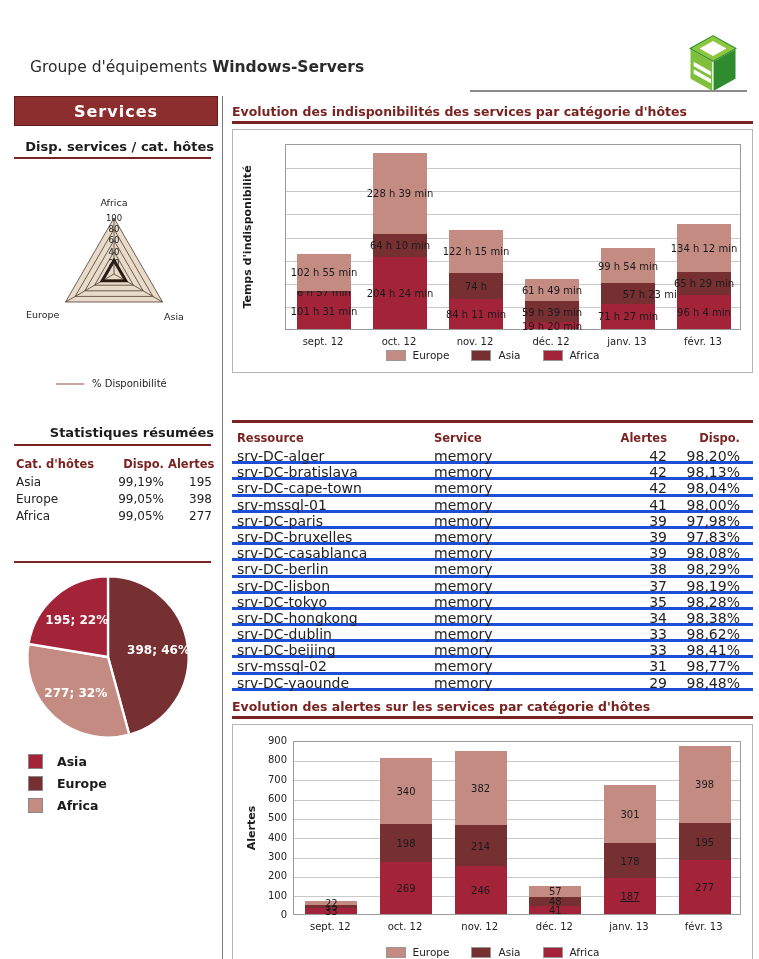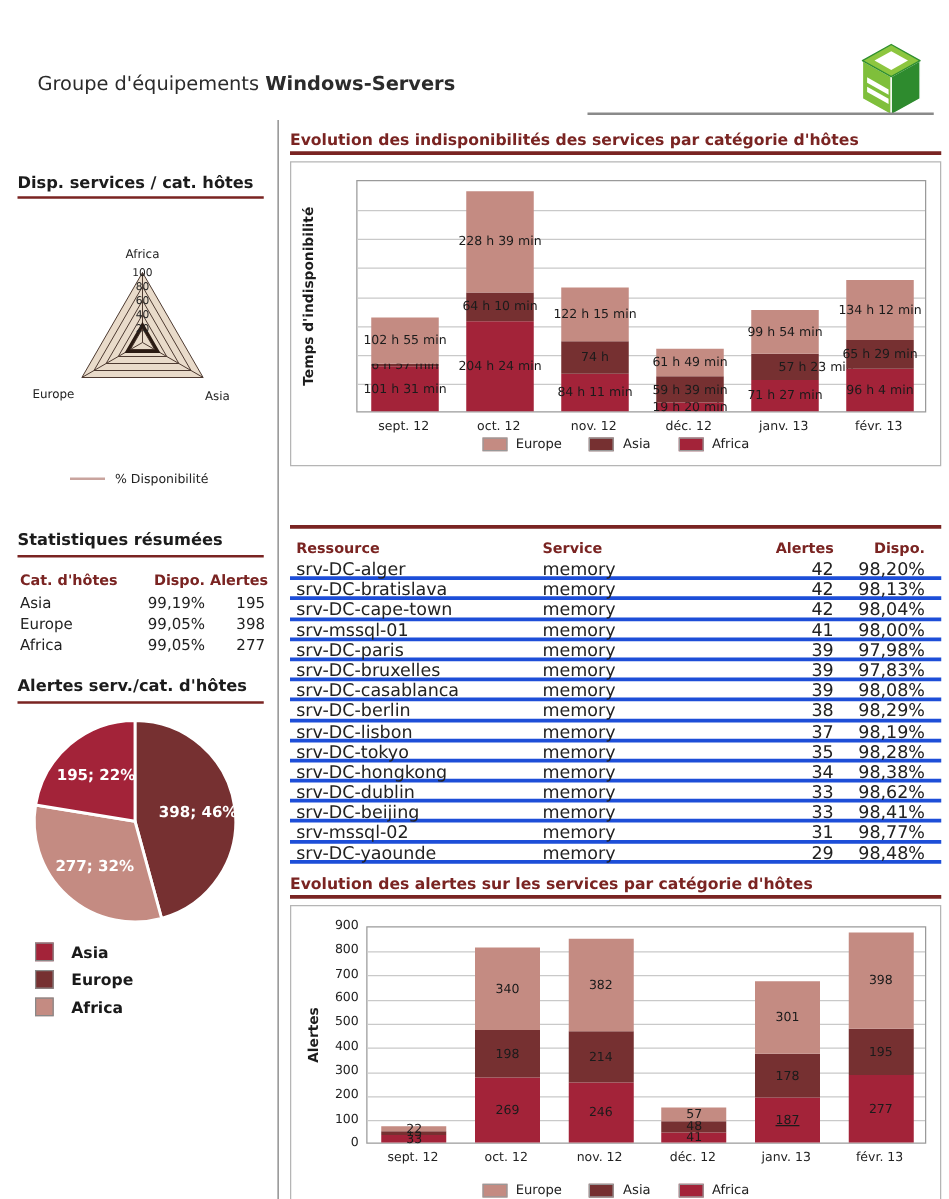--- a/index.html
+++ b/index.html
@@ -16,21 +16,21 @@
   .logo-green { color:#7ab800; }
   .logo-rule { position:absolute; left:470px; top:62px; width:277px; height:2px; background:#8a8a8a; }
 
   .vdivider { position:absolute; left:222px; top:68px; width:1px; height:877px; background:#7c7c7c; }
   .bottom-rule { position:absolute; left:232px; top:949px; width:527px; height:1px; background:#b5b5b5; }
 
   
   .services-box { position:absolute; left:14px; top:68px; width:204px; height:30px;
     background:#8d2e2e; border:1px solid #5f1d1d; color:#fff; font-weight:bold; font-size:16px;
     display:flex; align-items:center; justify-content:center; letter-spacing:1px; }
-  .side-title { position:absolute; left:14px; width:200px; font-size:13px; font-weight:bold; color:#1c1c1c; }
+  .side-title { position:absolute; left:14px; width:200px; font-size:13px; font-weight:bold; color:#1c1c1c;text-align:right; }
   .t1 { top:111px; } .t2 { top:397px; } .t3 { top:514px; }
   .rule { position:absolute; background:#7a2422; }
   .r1 { left:14px; top:129px; width:197px; height:2px; }
   .r2 { left:14px; top:416px; width:197px; height:2px; }
   .r3 { left:14px; top:533px; width:197px; height:2px; }
   #radar { position:absolute; left:12px; top:166px; width:204px; height:134px; }
   .radar-legend { position:absolute; left:56px; top:350px; font-size:10px; color:#222; }
   .radar-legend-line { display:inline-block; width:28px; height:2px; background:#c9a49e; margin-right:8px; vertical-align:middle; }
 
   #stats-table { position:absolute; left:16px; top:426px; width:198px; font-size:12px; color:#222; }
@@ -89,20 +89,23 @@
       <polygon points="50,3 93,27 50,51 7,27" fill="#8dc63f" stroke="#2f8f2f" stroke-width="2" stroke-linejoin="round"></polygon>
       <polygon points="50,13 75,27 50,41 25,27" fill="#fff"></polygon>
       <polygon points="14,52 46,70 46,78 14,60" fill="#fff"></polygon>
       <polygon points="14,66 46,84 46,92 14,74" fill="#fff"></polygon>
     </svg>
   </div>
   <div class="logo-rule"></div>
 
   <div class="vdivider"></div>
 
+  <div class="services-box">
+      <span>Services</span>
+    </div>
 
   <div class="side-title t1">Disp. services / cat. hôtes</div>
   <div class="rule r1"></div>
   <svg id="radar" viewBox="0 0 204 134">
       <polygon points="102,24 150.5,108 53.5,108" fill="#e9dbca" stroke="#4d3a31" stroke-width="0.8"></polygon>
       <polygon points="102,35.199999999999996 140.8,102.4 63.199999999999996,102.4" fill="#e9dbca" stroke="#4d3a31" stroke-width="0.8"></polygon>
       <polygon points="102,46.4 131.1,96.8 72.9,96.8" fill="#e9dbca" stroke="#4d3a31" stroke-width="0.8"></polygon>
       <polygon points="102,57.599999999999994 121.4,91.2 82.6,91.2" fill="#e9dbca" stroke="#4d3a31" stroke-width="0.8"></polygon>
       <polygon points="102,68.8 111.7,85.6 92.3,85.6" fill="#e9dbca" stroke="#4d3a31" stroke-width="0.8"></polygon>
       <line x1="102" y1="80" x2="102" y2="24" stroke="#4d3a31" stroke-width="0.8"></line>
@@ -138,21 +141,20 @@
         <span class="c2">99,05%</span>
         <span class="c3">398</span>
       </div>
       <div class="stats-row">
         <span class="c1">Africa</span>
         <span class="c2">99,05%</span>
         <span class="c3">277</span>
       </div>
     </div>
 
-  <div class="side-title t3">Alertes serv./cat. d'hôtes</div>
   <div class="rule r3"></div>
   <svg id="pie" viewBox="0 0 200 190">
       <path d="M 100 95 L 100 8 A 87 87 0 0 1 122.97210620521977 178.91234912988733 Z" fill="#763031" stroke="#fff" stroke-width="2.5"></path>
       <text x="154.50982491415553" y="91.67340544126344" text-anchor="middle" font-size="13" font-weight="bold" fill="#fff">398; 46%</text>
       <path d="M 100 95 L 122.97210620521977 178.91234912988733 A 87 87 0 0 1 14.146092538887231 80.92496629990943 Z" fill="#c48b82" stroke="#fff" stroke-width="2.5"></path>
       <text x="65.20520846933937" y="137.64353092482452" text-anchor="middle" font-size="13" font-weight="bold" fill="#fff">277; 32%</text>
       <path d="M 100 95 L 14.146092538887231 80.92496629990943 A 87 87 0 0 1 99.99999999999999 8 Z" fill="#a32339" stroke="#fff" stroke-width="2.5"></path>
       <text x="66.33591319134497" y="59.367573133362896" text-anchor="middle" font-size="13" font-weight="bold" fill="#fff">195; 22%</text>
     </svg>
   <div id="pie-legend">

